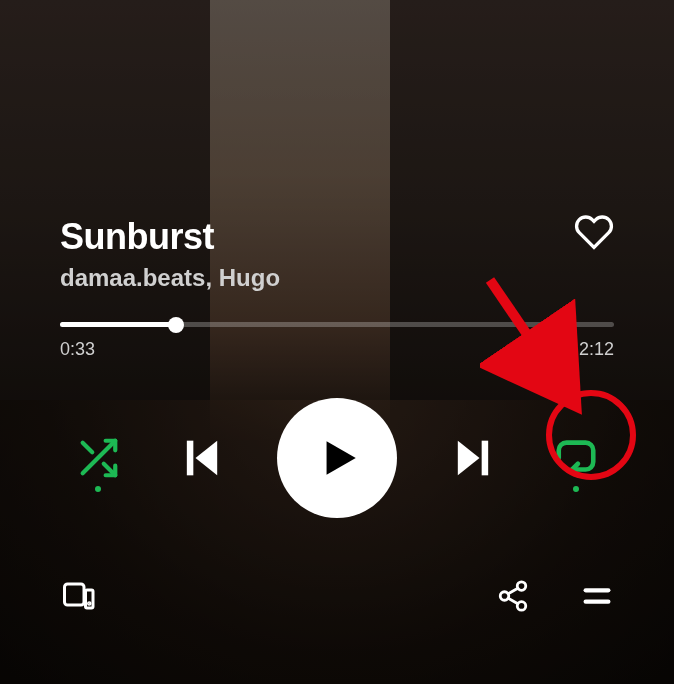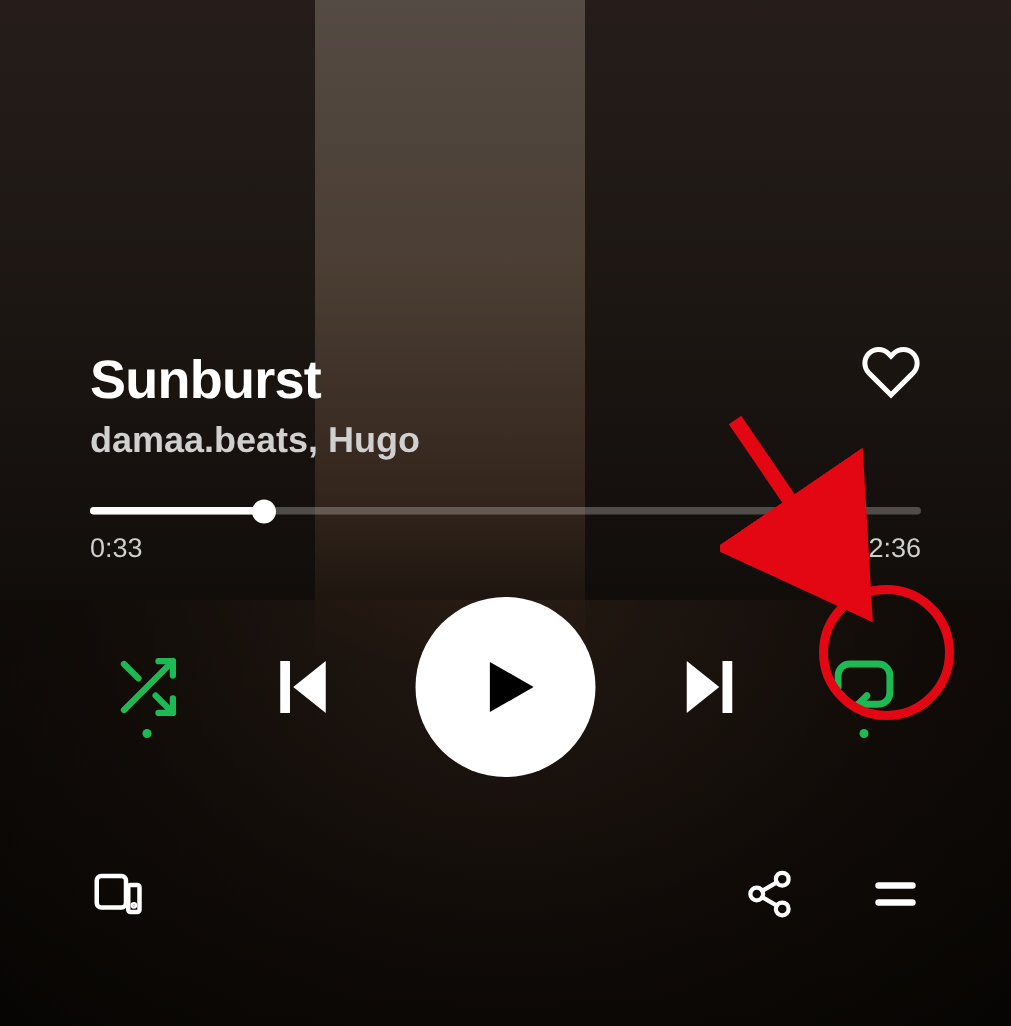--- a/index.html
+++ b/index.html
@@ -63,21 +63,21 @@
       letter-spacing: -0.5px;
       margin-bottom: 6px;
       margin-top: 12px;
     }
     .artist {
       font-size: 24px;
       font-weight: 700;
       color: #d0d0d0;
     }
     .heart { flex-shrink: 0; margin-top: 8px; margin-left: 16px; }
-    .progress-section { margin-bottom: 12px; }
+    .progress-section { margin-bottom: 28px; }
     .progress-bar {
       position: relative;
       height: 5px;
       background: rgba(255,255,255,0.25);
       border-radius: 3px;
       margin-bottom: 12px;
     }
     .progress-fill {
       position: absolute;
       left: 0; top: 0; bottom: 0;
@@ -191,21 +191,21 @@
     </button>
   </div>
 
   <div class="progress-section">
     <div class="progress-bar">
       <div class="progress-fill"></div>
       <div class="progress-thumb"></div>
     </div>
     <div class="time-row">
       <span>0:33</span>
-      <span>12:36</span>
+      <span>2:12</span>
     </div>
   </div>
 
   <div class="controls">
     <button class="ctrl-btn">
       <span class="shuffle-wrap">
         <svg width="46" height="46" viewBox="0 0 24 24" fill="none" stroke="#1db954" stroke-width="2.2" stroke-linecap="round" stroke-linejoin="round">
           <polyline points="16 3 21 3 21 8"></polyline>
           <line x1="4" y1="20" x2="21" y2="3"></line>
           <polyline points="21 16 21 21 16 21"></polyline>

